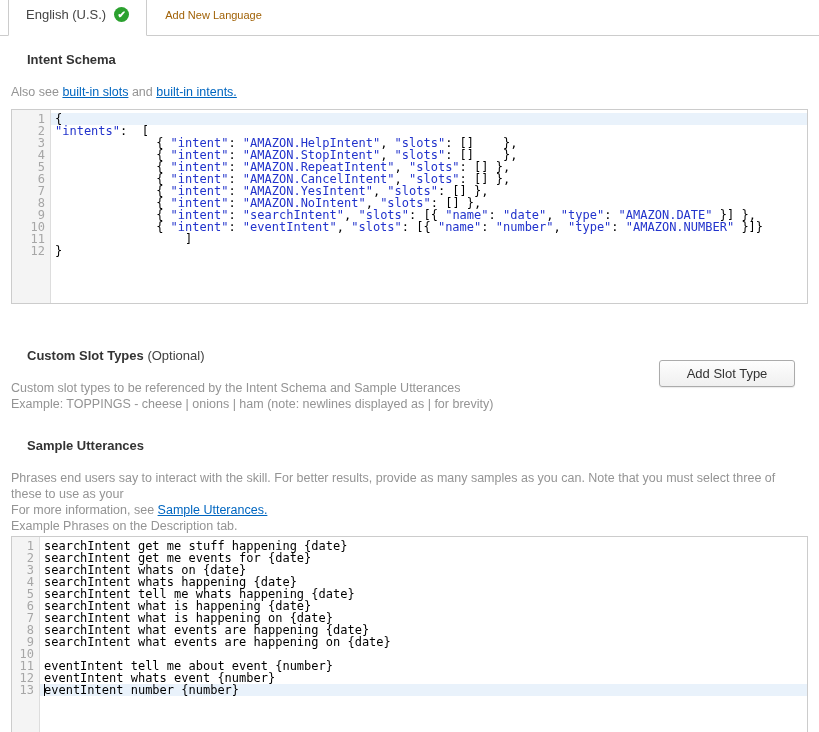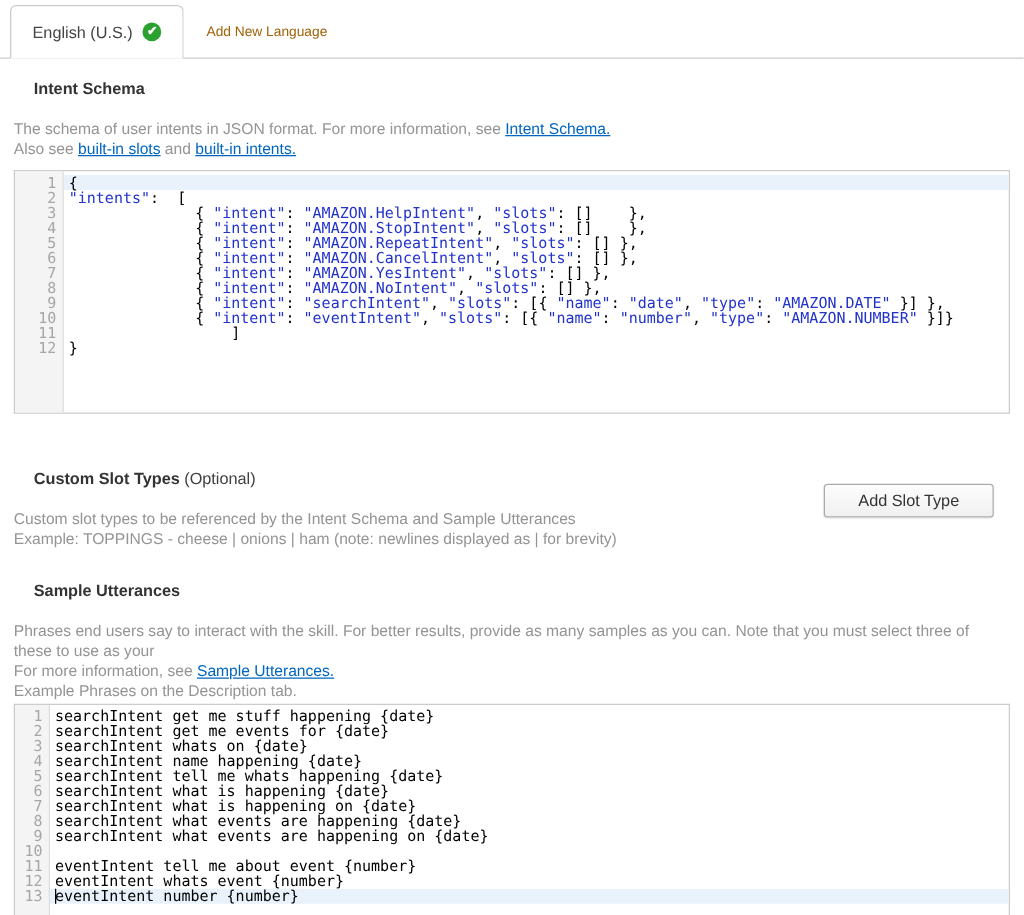--- a/index.html
+++ b/index.html
@@ -6,21 +6,21 @@
   body{
     width:819px;height:732px;
     background:#fff;
     font-family:"Liberation Sans",sans-serif;
     color:#333;
     position:relative;
     overflow:hidden;
   }
   
   .tabbar{
-    height:47px;
+    height:36px;
     border-bottom:1px solid #ccc;
     padding-left:8px;
     display:flex;
     align-items:flex-end;
     box-sizing:border-box;
   }
   .tab-active{
     position:relative;
     margin-bottom:-1px;
     background:#fff;
@@ -114,21 +114,20 @@
     <span class="check-icon">✔</span>
   </div>
   <div class="tab-inactive">Add New Language</div>
 </div>
 
 <div class="content">
 
   <div class="sec-intent">
     <h3 class="sec">Intent Schema</h3>
     <div>
-        <div class="desc"><span>The schema of user intents in JSON format. For more information, see </span><a>Intent Schema.</a></div>
         <div class="desc"><span>Also see </span><a>built-in slots</a><span> and </span><a>built-in intents.</a></div>
       </div>
     <div class="editor editor-json">
       <div class="gutter">
           <div class="gnum">1</div>
           <div class="gnum">2</div>
           <div class="gnum">3</div>
           <div class="gnum">4</div>
           <div class="gnum">5</div>
           <div class="gnum">6</div>
@@ -187,21 +186,21 @@
           <div class="gnum">9</div>
           <div class="gnum">10</div>
           <div class="gnum">11</div>
           <div class="gnum">12</div>
           <div class="gnum">13</div>
         </div>
       <div class="code-area">
           <div class="cline"><span class="tok-p">searchIntent get me stuff happening {date}</span></div>
           <div class="cline"><span class="tok-p">searchIntent get me events for {date}</span></div>
           <div class="cline"><span class="tok-p">searchIntent whats on {date}</span></div>
-          <div class="cline"><span class="tok-p">searchIntent name happening {date}</span></div>
+          <div class="cline"><span class="tok-p">searchIntent whats happening {date}</span></div>
           <div class="cline"><span class="tok-p">searchIntent tell me whats happening {date}</span></div>
           <div class="cline"><span class="tok-p">searchIntent what is happening {date}</span></div>
           <div class="cline"><span class="tok-p">searchIntent what is happening on {date}</span></div>
           <div class="cline"><span class="tok-p">searchIntent what events are happening {date}</span></div>
           <div class="cline"><span class="tok-p">searchIntent what events are happening on {date}</span></div>
           <div class="cline"><span class="tok-p"></span></div>
           <div class="cline"><span class="tok-p">eventIntent tell me about event {number}</span></div>
           <div class="cline"><span class="tok-p">eventIntent whats event {number}</span></div>
           <div class="cline active"><span class="caret"></span><span class="tok-p">eventIntent number {number}</span></div>
         </div>

